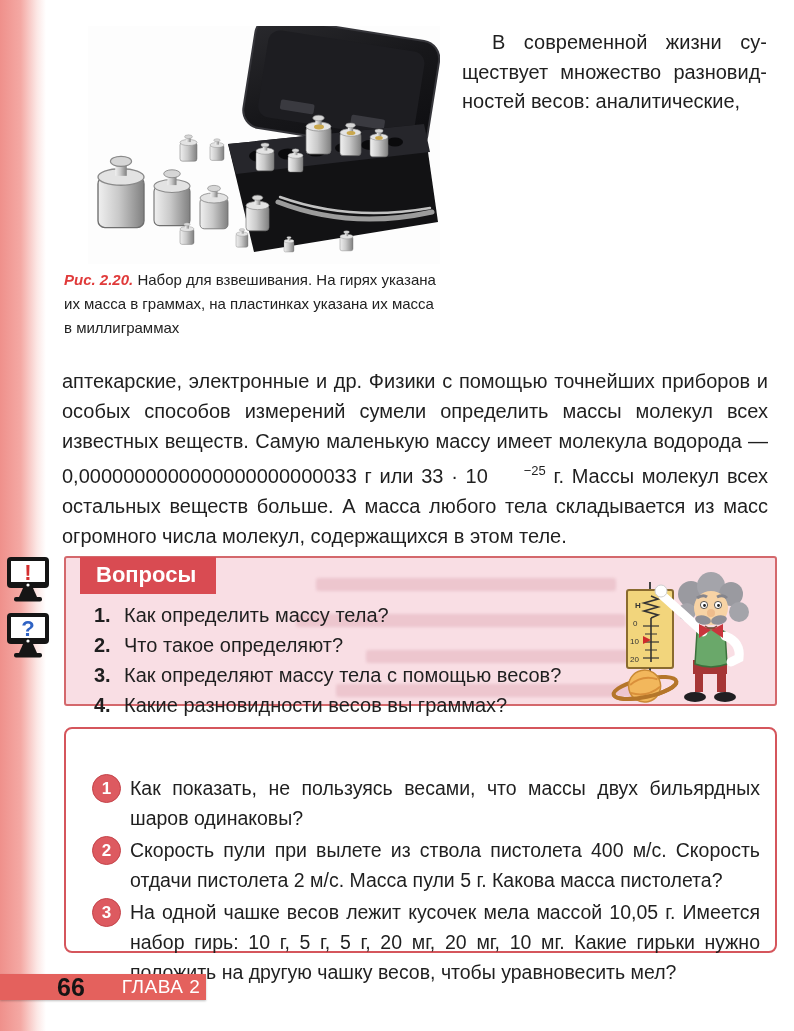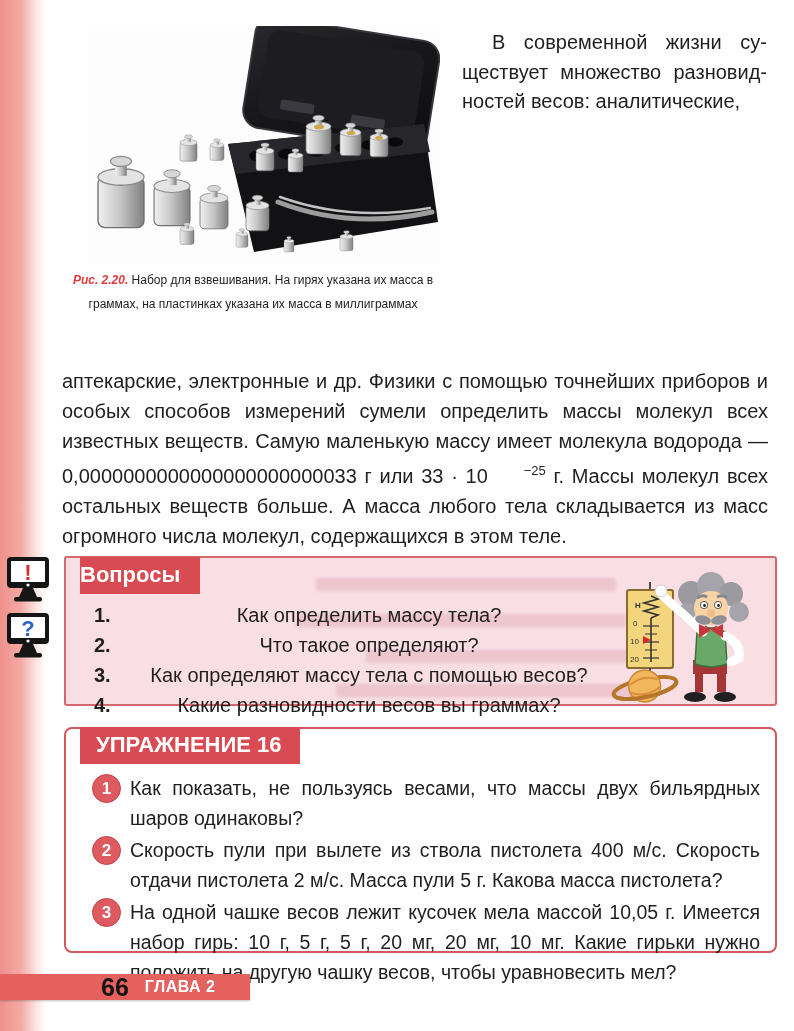--- a/index.html
+++ b/index.html
@@ -7,59 +7,59 @@
   .page{position:relative;width:794px;height:1031px;background:#fff;overflow:hidden;}
 
   .pink-strip{position:absolute;left:0;top:0;bottom:0;width:46px;
     background:linear-gradient(90deg,#ef908b 0%,#f4a9a4 45%,#fce7e5 80%,#ffffff 100%);}
 
   .margin-icons{position:absolute;left:6px;top:556px;width:46px;display:flex;flex-direction:column;gap:6px;}
   .margin-icons svg{display:block;}
 
   .photo{position:absolute;left:88px;top:26px;width:352px;height:238px;}
 
-  .caption{position:absolute;left:64px;top:268px;width:378px;text-align:center;
-    font-size:12px;line-height:24px;color:#222;}
+  .caption{position:absolute;left:64px;top:268px;width:378px;
+    font-size:15px;line-height:24px;color:#222;}
   .caption .fig-label{color:#e03a3a;font-weight:bold;font-style:italic;}
 
   .right-col{position:absolute;left:462px;top:28px;width:305px;
     font-size:20px;line-height:29.5px;text-align:justify;hyphens:manual;}
   .right-col p{margin:0;}
   .right-col p.indent{text-indent:30px;}
 
   .main-par{position:absolute;left:62px;top:366px;width:706px;
     font-size:20px;line-height:30px;text-align:justify;hyphens:manual;}
   .main-par sup{font-size:13px;margin-left:36px;}
 
   .q-panel{position:absolute;left:64px;top:556px;width:713px;height:150px;
     background:#f9dee4;border:2px solid #d4686c;border-radius:3px;box-sizing:border-box;}
   .q-header{position:absolute;left:14px;top:-1px;background:#d94b52;color:#fff;
-    font-weight:bold;font-size:22px;padding:5px 20px 6px 0;}
+    font-weight:bold;font-size:22px;padding:5px 20px 6px 16px;}
   .q-ghost{position:absolute;background:rgba(209,142,155,0.30);filter:blur(1.5px);border-radius:3px;}
   .q-list{position:absolute;left:28px;top:42px;width:520px;}
   .q-item{display:flex;font-size:20px;line-height:30px;}
   .q-num{width:30px;font-weight:bold;flex:0 0 30px;}
-  .q-text{flex:1;text-align:center;}
+  .q-text{flex:1;}
   .professor{position:absolute;right:10px;top:6px;}
 
   .ex-panel{position:absolute;left:64px;top:727px;width:713px;height:226px;
     background:#fff;border:2px solid #d5565c;border-radius:8px;box-sizing:border-box;}
   .ex-header{position:absolute;left:14px;top:-2px;background:#d94b52;color:#fff;
     font-weight:bold;font-size:22px;padding:5px 18px 6px 16px;}
   .ex-list{position:absolute;left:26px;top:44px;width:668px;}
   .ex-item{display:flex;margin-bottom:2px;font-size:19.5px;line-height:30px;text-align:justify;hyphens:manual;}
   .ex-badge{flex:0 0 27px;height:27px;width:27px;border-radius:50%;background:#dd5a60;
     border:1px solid #c4444a;color:#fff;font-weight:bold;font-size:17px;
     display:flex;align-items:center;justify-content:center;margin-right:9px;margin-top:1px;}
   .ex-text{flex:1;}
 
   .footer-bar{position:absolute;left:0;top:974px;width:206px;height:26px;background:#e4615d;
-    display:flex;align-items:center;box-shadow:0 1px 2px rgba(0,0,0,0.25);padding-left:44px;}
+    display:flex;align-items:center;box-shadow:0 1px 2px rgba(0,0,0,0.25);}
   .page-num{margin-left:57px;font-size:25px;font-weight:bold;color:#141414;}
-  .chapter{margin-left:16px;font-size:16px;font-weight:bold;color:#ffffff;letter-spacing:0.5px;}
+  .chapter{margin-left:37px;font-size:19px;font-weight:normal;color:#ffffff;letter-spacing:0.5px;}
 </style>
 </head>
 <body>
 
 <div class="page">
 
   <div class="pink-strip"></div>
 
   <div class="margin-icons">
     <svg width="44" height="50" viewBox="0 0 44 50">
@@ -268,21 +268,20 @@
           <ellipse cx="120" cy="56" rx="8" ry="4.6" fill="#8f8f96" transform="rotate(-12 120 56)"></ellipse>
           <path d="M106 62 q6 5 12 0" stroke="#8a4a3a" stroke-width="1.6" fill="none"></path>
           <path d="M98 34 q6 -4 10 -1" stroke="#85858c" stroke-width="3" fill="none"></path>
           <path d="M118 33 q6 -3 10 1" stroke="#85858c" stroke-width="3" fill="none"></path>
         </g>
       </svg>
     </div>
   </div>
 
   <div class="ex-panel">
-    <div class="ex-header">УПРАЖНЕНИЕ 16</div>
     <div class="ex-list">
       <div class="ex-item">
         <span class="ex-badge">1</span>
         <span class="ex-text">Как показать, не пользуясь весами, что массы двух бильярдных шаров одинаковы?</span>
       </div>
       <div class="ex-item">
         <span class="ex-badge">2</span>
         <span class="ex-text">Скорость пули при вылете из ствола пистолета 400 м/с. Скорость отдачи пистолета 2 м/с. Масса пули 5 г. Какова масса пистолета?</span>
       </div>
       <div class="ex-item">

